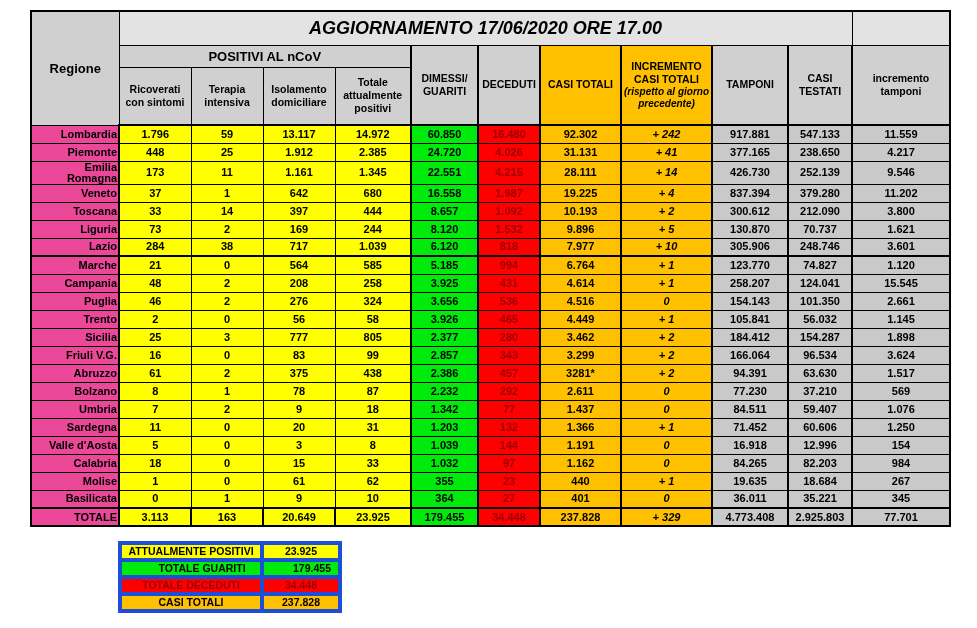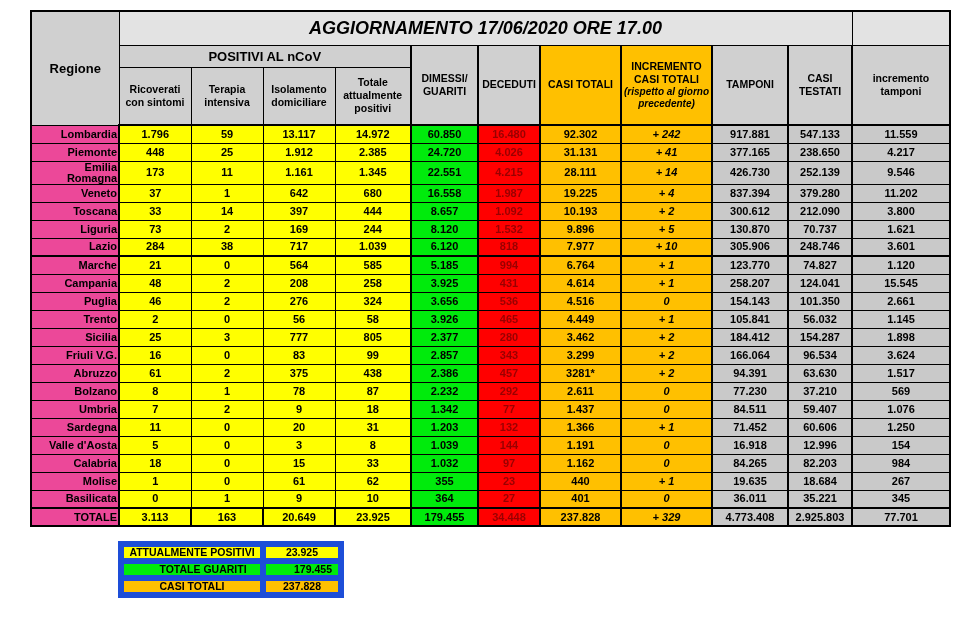--- a/index.html
+++ b/index.html
@@ -37,21 +37,21 @@
   td.orange { background:var(--orange); }
   td.inc    { font-style:italic; }
   td.gray   { background:var(--cell_gray); }
   td.c4, td.c5, td.c6, td.c7, td.c8, td.c9, td.c10 { border-left-width:2px; }
   tr.sep-top td { border-top-width:2px; }
   tr.totale td  { border-width:2px;margin-left:36px; }
 
   
   .summary { position:absolute; left:118px; top:541px; border:2px solid #000; }
   .summary td {
-    border:6px solid #1d4ed8; height:17px; font-weight:700; font-size:10.5px;
+    border:4px solid #1d4ed8; height:17px; font-weight:700; font-size:10.5px;
     text-align:center; vertical-align:middle; padding:0 2px;
   }
   .s-label { width:142px; }
   .s-value { width:78px; }
   .s-yellow td { background:var(--yellow); }
   .s-green  td { background:var(--green);padding-left:24px; }
   .s-red    td { background:var(--red); color:var(--dark_red); }
   .s-orange td { background:var(--orange); }
 </style>
 </head>
@@ -413,18 +413,22 @@
 <table class="summary">
   <tbody>
       <tr class="s-yellow">
     <td class="s-label">ATTUALMENTE POSITIVI</td>
     <td class="s-value">23.925</td>
   </tr>
   <tr class="s-green">
     <td class="s-label">TOTALE GUARITI</td>
     <td class="s-value">179.455</td>
   </tr>
+  <tr class="s-red">
+    <td class="s-label">TOTALE DECEDUTI</td>
+    <td class="s-value">34.448</td>
+  </tr>
   <tr class="s-orange">
     <td class="s-label">CASI TOTALI</td>
     <td class="s-value">237.828</td>
   </tr>
 </tbody>
   </table>
 
 </body></html>

